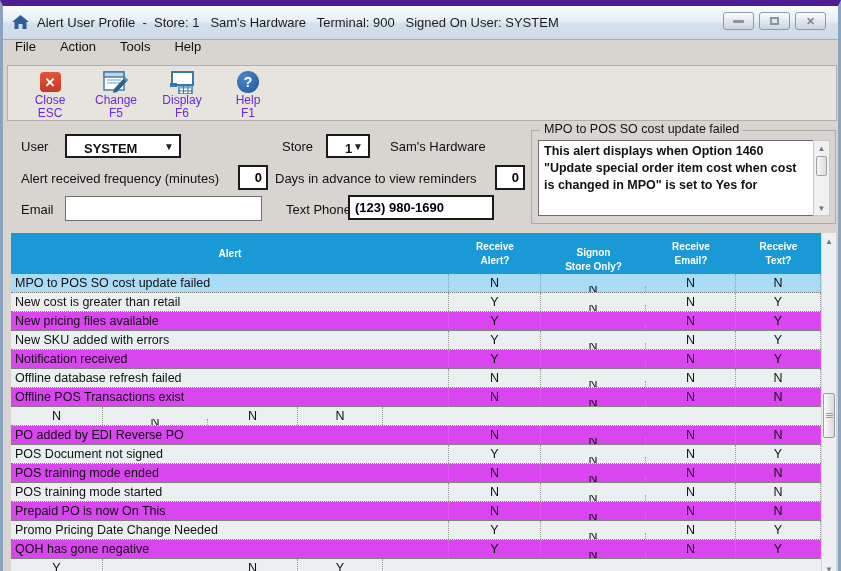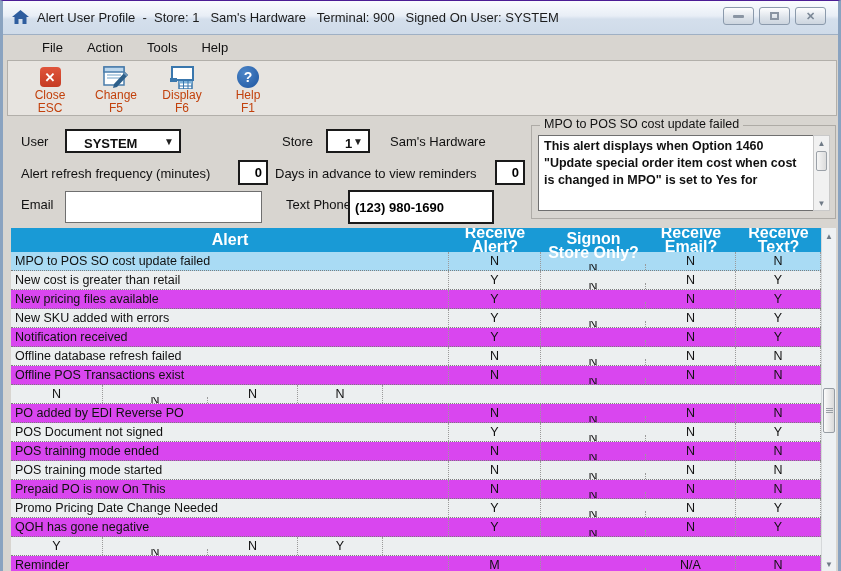--- a/index.html
+++ b/index.html
@@ -2,21 +2,21 @@
 <html><head>
 <meta charset="utf-8">
 <style>
   * { margin:0; padding:0; box-sizing:border-box; }
   html,body { background:#9aa7b8; }
   body { font-family:"Liberation Sans", sans-serif; }
 
   .window {
     position:relative; width:841px; height:571px; overflow:hidden;
     background:#d8d5d0;
-    border-left:3px solid #8aa3c0; border-right:3px solid #8aa3c0; border-top:1px solid #4c1d95;
+    border-left:3px solid #8aa3c0; border-right:3px solid #8aa3c0; border-top:6px solid #4c1d95;
   }
 
   
   .titlebar {
     position:absolute; left:0; top:0; width:100%; height:34px;
     background:linear-gradient(#fafcfe 0%, #e8eef6 45%, #d4dfec 55%, #cfdbe9 100%);
     border-bottom:1px solid #9fb0c4;
     display:flex; align-items:center;
   }
   .home-ic { margin-left:9px; }
@@ -25,69 +25,69 @@
   .winbtn {
     width:31px; height:18px; border:1px solid #8b9aac; border-radius:3px;
     background:linear-gradient(#fdfdfe, #dde3ea 60%, #cdd5df);
     display:flex; align-items:center; justify-content:center;
     color:#7c8897; font-size:11px; font-weight:bold; cursor:default;
   }
   .winbtn .bar { width:11px; height:3px; background:#8a95a3; border-radius:1px; }
   .winbtn .box { width:9px; height:8px; border:2px solid #8a95a3; }
 
   
-  .menubar { position:absolute; left:0; top:35px; width:100%; height:22px;
-    display:flex; align-items:center; padding-left:27px; }
+  .menubar { position:absolute; left:0; top:29px; width:100%; height:22px;
+    display:flex; align-items:center; padding-left:0; }
   .menu-item { padding:2px 12px; font-size:13px; color:#111; }
 
   
   .toolbar {
     position:absolute; left:4px; top:59px; width:830px; height:56px;
     background:#e7e4e0; border:1px solid #b2afaa;
     display:flex; align-items:flex-start; padding:4px 0 0 10px;
   }
   .tbtn { width:64px; display:flex; flex-direction:column; align-items:center; margin-right:2px; cursor:default; }
   .tbtn .ic { height:24px; display:flex; align-items:center; justify-content:center; }
-  .tbtn .lbl { font-size:12px; color:#c2410c; line-height:13px; text-align:center; }
+  .tbtn .lbl { font-size:12px; color:#6d28d9; line-height:13px; text-align:center; }
   .close-glyph { width:21px; height:20px; background:linear-gradient(#e0553c,#c53a22); border-radius:4px;
     color:#fff; font-weight:bold; font-size:13px; display:flex; align-items:center; justify-content:center; }
   .help-glyph { width:22px; height:22px; border-radius:50%; background:radial-gradient(circle at 35% 30%, #4d86c8, #1d55a0);
     color:#fff; font-weight:bold; font-size:14px; display:flex; align-items:center; justify-content:center; }
 
   
   .form-area { position:absolute; left:0; top:115px; width:520px; height:80px; font-size:13px; color:#111; }
   .flabel { position:absolute; white-space:nowrap; }
   .dropdown { position:absolute; background:#fff; border:2px solid #1a1a1a; height:24px;
     display:flex; align-items:flex-end; padding-left:17px; font-weight:bold; font-size:13px; }
   .dropdown .arrow { position:absolute; right:5px; top:5px; font-size:10px; color:#222; }
   .numbox { position:absolute; width:30px; height:25px; background:#fff; border:2px solid #1a1a1a;
     font-weight:bold; font-size:13px; text-align:right; padding:2px 4px; font-family:"Liberation Sans",sans-serif; }
   .txtbox { position:absolute; height:25px; background:#fff; border:1px solid #6f6f6f;
-    font-size:13px; padding:15px 5px; font-family:"Liberation Sans",sans-serif; }
+    font-size:13px; padding:6px 5px; font-family:"Liberation Sans",sans-serif; }
   .txtbox.bold { font-weight:bold; border:2px solid #1a1a1a; }
 
   
   .groupbox { position:absolute; left:528px; top:124px; width:305px; height:94px;
     border:1px solid #aeaba6; }
   .groupbox .gtitle { position:absolute; left:8px; top:-9px; background:#d8d5d0; padding:0 4px;
     font-size:12.5px; color:#111; white-space:nowrap; }
   .gb-text { position:absolute; left:6px; top:9px; width:276px; height:76px; background:#fff;
     border:1px solid #6f6f6f; padding:2px 5px; font-size:12.5px; font-weight:bold; color:#111;
     line-height:17px; white-space:pre-line; overflow:hidden; }
   .gb-scroll { position:absolute; right:5px; top:9px; width:17px; height:76px;
     background:#f1f1f1; border:1px solid #c9c9c9; }
   .sb-arrow { position:absolute; left:0; width:100%; height:14px; display:flex; align-items:center;
     justify-content:center; font-size:8px; color:#6f7a86; }
   .gb-thumb { position:absolute; left:2px; top:15px; width:11px; height:20px;
     background:linear-gradient(90deg,#f6f6f6,#dcdcdc); border:1px solid #9ba1a8; border-radius:2px; }
 
   
   .table-wrap { position:absolute; left:8px; top:227px; width:810px; height:344px; overflow:hidden;
     background:#fff; }
-  .thead { display:flex; height:24px; background:#199ad6; color:#fff; font-weight:bold; font-size:16px; }
+  .thead { display:flex; height:41px; background:#199ad6; color:#fff; font-weight:bold; font-size:10px; }
   .thcell { display:flex; align-items:center; justify-content:center; text-align:center;
     white-space:pre-line; line-height:14px; }
   .c0 { width:438px; } .c1 { width:92px; } .c2 { width:105px;margin-top:12px; } .c3 { width:90px; } .c4 { width:85px; }
   .trow { display:flex; height:19px; font-size:12.5px; color:#111; border-bottom:1px dotted #7d7d7d; background:#d946ef; }
   .trow:nth-child(even) { background:#eceff0; }
   .trow.selected { background:#a9dbf4 !important; }
   .tcell { display:flex; align-items:center; overflow:hidden; white-space:nowrap; border-right:1px dotted #9a9a9a; }
   .tcell.c0 { padding-left:4px; }
   .tcell:not(.c0) { justify-content:center; }
 
@@ -184,21 +184,21 @@
       <span class="arrow">▼</span>
     </div>
 
     <span class="flabel" style="left:279px; top:18px;">Store</span>
     <div class="dropdown" style="left:323px; top:13px; width:44px;">
       <span>1</span>
       <span class="arrow">▼</span>
     </div>
     <span class="flabel" style="left:387px; top:18px;">Sam's Hardware</span>
 
-    <span class="flabel" style="left:18px; top:50px;">Alert refresh frequency (minutes)</span>
+    <span class="flabel" style="left:18px; top:50px;">Alert received frequency (minutes)</span>
     <input class="numbox" style="left: 235px; top: 44px;" value="0">
 
     <span class="flabel" style="left:272px; top:50px;">Days in advance to view reminders</span>
     <input class="numbox" style="left: 492px; top: 44px;" value="0">
 
     <span class="flabel" style="left:18px; top:81px;">Email</span>
     <input class="txtbox" style="left: 62px; top: 75px; width: 197px;" value="">
 
     <span class="flabel" style="left:283px; top:81px;">Text Phone</span>
     <input class="txtbox bold" style="left: 345px; top: 74px; width: 146px;" value="(123) 980-1690">

